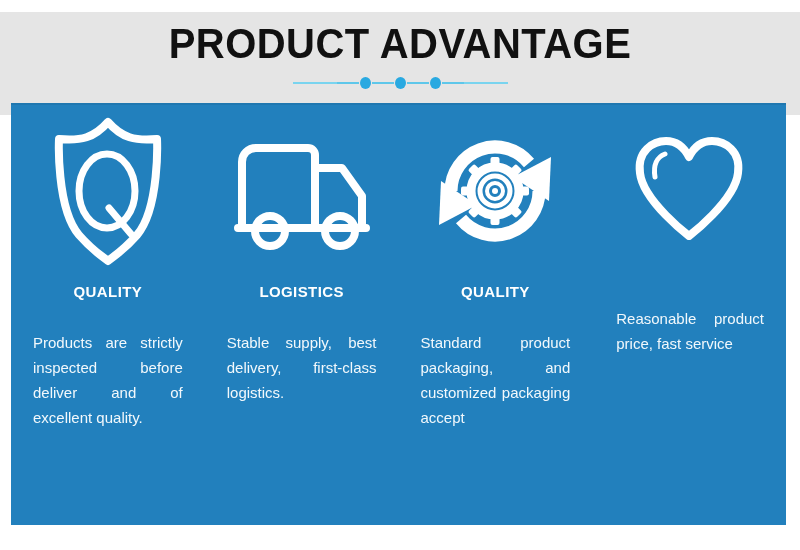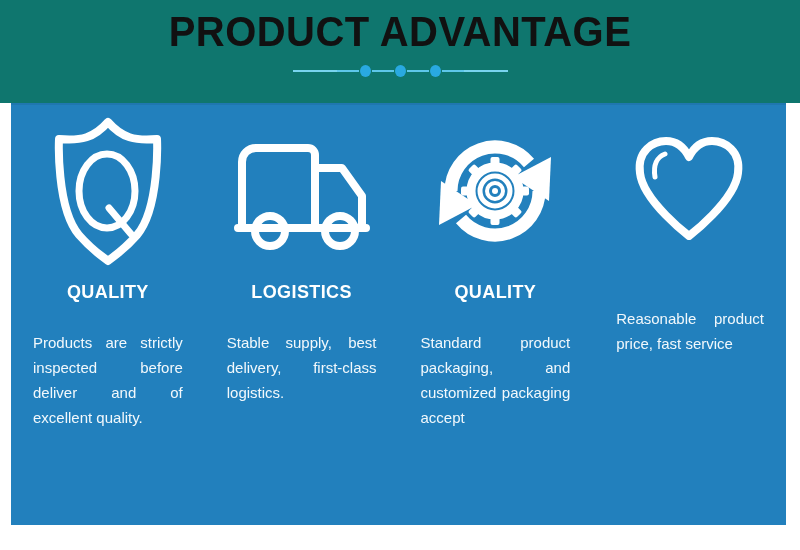--- a/index.html
+++ b/index.html
@@ -12,24 +12,24 @@
     height: 550px;
     font-family: "Liberation Sans", sans-serif;
     overflow: hidden;
     position: relative;
   }
 
   
   .header {
     position: absolute;
     left: 0;
-    top: 0;
+    top: 12px;
     width: 800px;
     height: 103px;
-    background: #0f766e;
+    background: #e5e5e5;
   }
   .page-title {
     position: absolute;
     left: 0;
     top: 6px;
     width: 800px;
     text-align: center;
     font-size: 43px;
     line-height: 50px;
     font-weight: bold;
@@ -99,21 +99,21 @@
     align-items: center;
     justify-content: center;
   }
   .icon-wrap svg {
     display: block;
   }
 
   .col-heading {
     text-align: center;
     color: #ffffff;
-    font-size: 18px;
+    font-size: 15px;
     font-weight: bold;
     letter-spacing: 0.4px;
     line-height: 20px;
     margin-top: 4px;
   }
 
   .col-body {
     margin-top: 28px;
     color: #f2f8fc;
     font-size: 15px;

